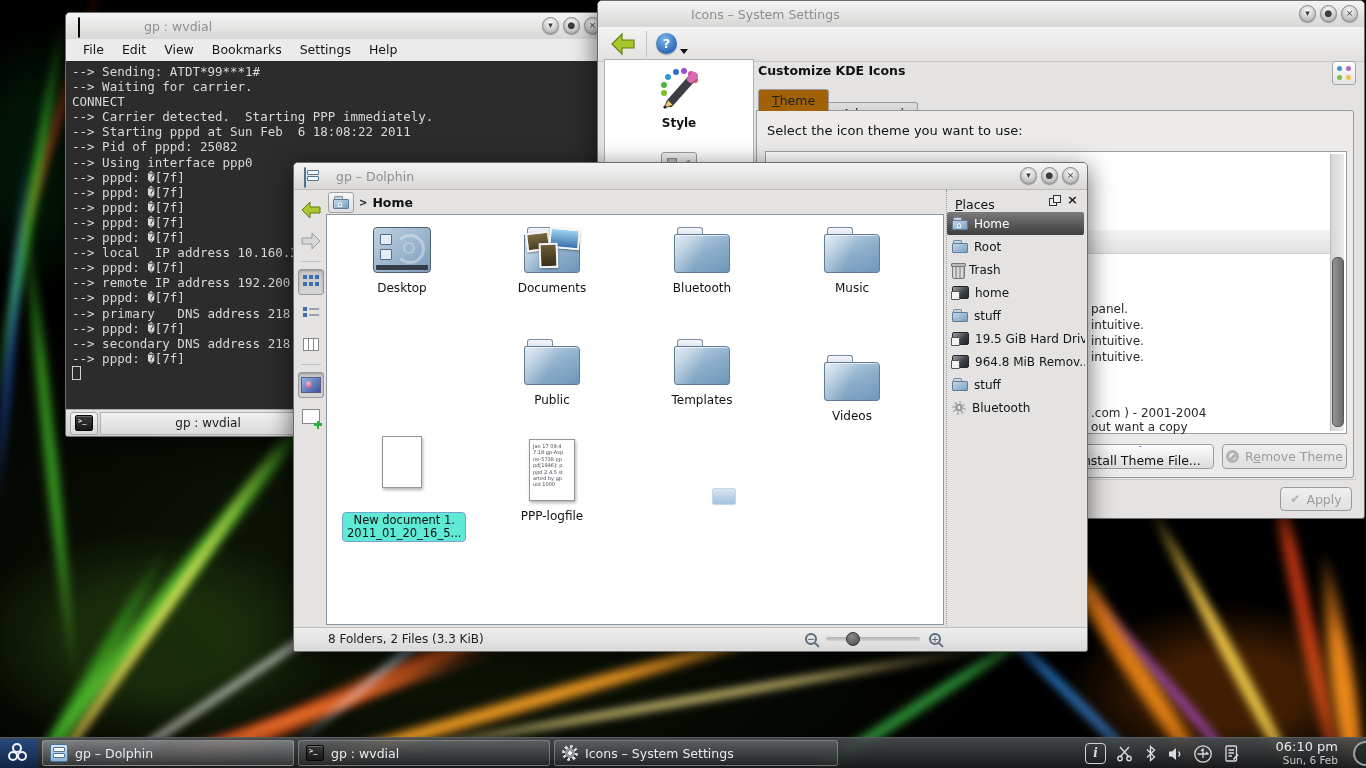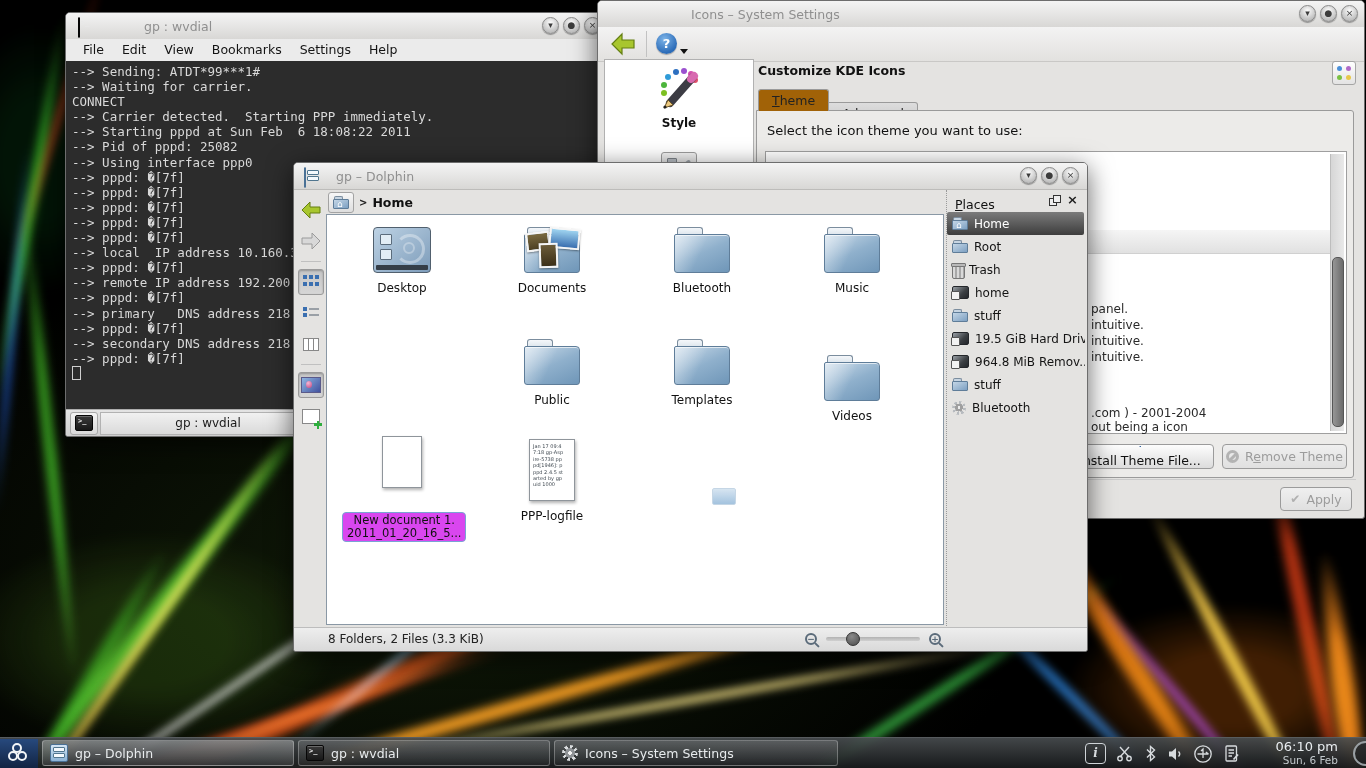--- a/index.html
+++ b/index.html
@@ -158,21 +158,21 @@
                  radial-gradient(circle at 72% 30%,#fff 0 1px,transparent 2px),
                  radial-gradient(circle at 55% 75%,#4a8fd0 0 2px,transparent 3px),#0a1535;}
   .sp2{right:1px;top:9px;width:27px;height:18px;transform:rotate(4deg);
       background:radial-gradient(circle at 60% 40%,#8a5fd8 0 3px,#24407e 7px,transparent 9px),
                  radial-gradient(circle at 25% 70%,#fff 0 1px,transparent 2px),#0b1028;}
   
   .page{background:#fff;border:1px solid #8f959b;box-shadow:1px 2px 3px rgba(0,0,0,.3);}
   .newpage{width:38px;height:50px;}
   .ppp-page{width:46px;height:62px;font:5px/6.4px "DejaVu Sans",sans-serif;color:#3f4850;
       padding:3px 2px 0 3px;box-sizing:border-box;text-align:left;overflow:hidden;}
-  .sel-label{display:inline-block;background:#d946ef;border:1px solid #7aa3d4;border-radius:4px;
+  .sel-label{display:inline-block;background:#5eead4;border:1px solid #7aa3d4;border-radius:4px;
       padding:1px 4px;font-size:11.5px;line-height:13px;color:#111;}
   #ghost{position:absolute;left:712px;top:488px;width:22px;height:15px;z-index:35;border-radius:2px;
       background:linear-gradient(#d5e4f1,#9fc0dd);border:1px solid #c2d4e4;opacity:.95;}
   
   .dl-places{position:absolute;right:2px;top:27px;width:138px;bottom:23px;border-left:1px dotted #9a9a9a;}
   .pl-head{height:22px;display:flex;align-items:flex-end;font-size:12.5px;color:#111;padding-left:8px;position:relative;}
   .pl-float{position:absolute;right:26px;top:5px;width:10px;height:10px;}
   .pl-float i{position:absolute;width:6px;height:6px;border:1px solid #333;background:#eee;}
   .pl-float i:first-child{left:0;top:3px;}
   .pl-float i:last-child{left:4px;top:0;}
@@ -364,21 +364,21 @@
   </div>
   <div class="ss-panel">
     <div class="ss-select">Select the icon theme you want to use:</div>
     <div class="ss-list">
       <div class="ss-band"></div>
       <span class="ss-frag" style="top:150px">panel.</span>
       <span class="ss-frag" style="top:166px">intuitive.</span>
       <span class="ss-frag" style="top:182px">intuitive.</span>
       <span class="ss-frag" style="top:198px">intuitive.</span>
       <span class="ss-frag" style="top:254px">.com ) - 2001-2004</span>
-      <span class="ss-frag" style="top:268px">out being a icon</span>
+      <span class="ss-frag" style="top:268px">out want a copy</span>
       <div class="ss-scroll">
           <div class="ss-thumb"></div>
         </div>
     </div>
     <div class="btn ss-install">
       <svg width="12" height="12">
           <path d="M1 4 H6 V1 L11 6 L6 11 V8 H1 Z" fill="#3f7fd0" stroke="#2a5a9a" stroke-width="0.8"></path>
         </svg>
       <span><u>I</u>nstall Theme File...</span>
     </div>

